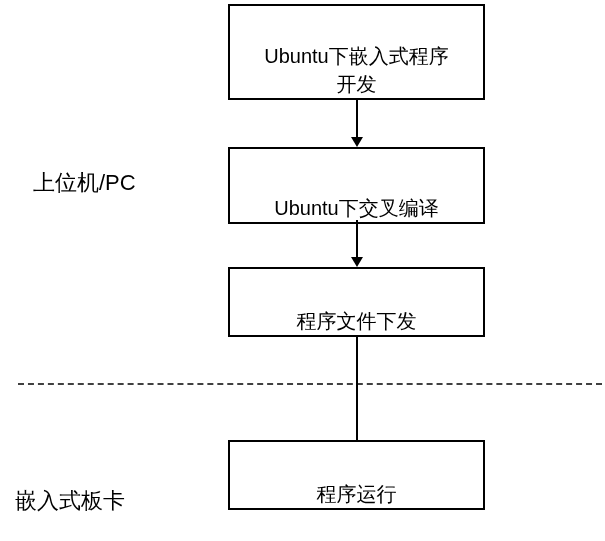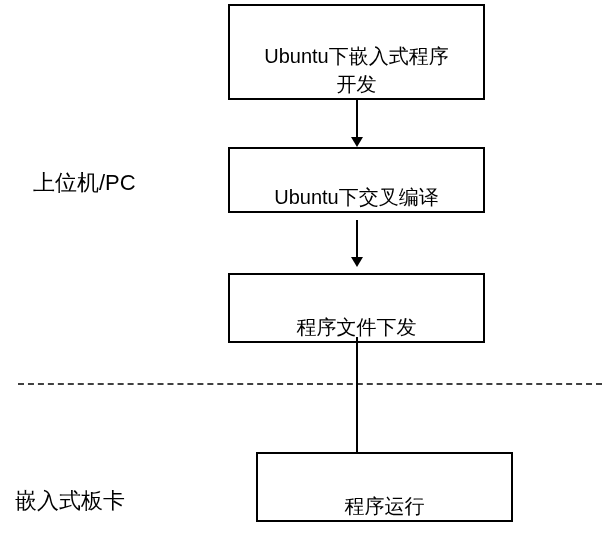--- a/index.html
+++ b/index.html
@@ -24,23 +24,23 @@
     display: flex;
     flex-direction: column;
     align-items: center;
     justify-content: flex-end;
     font-size: 20px;
     line-height: 28px;
     text-align: center;
     white-space: nowrap;
   }
   .node-dev          { top: 4px;   height: 96px; }
-  .node-cross        { top: 147px; height: 66px; }
-  .node-download     { top: 267px; height: 70px; margin-top: 6px; }
-  .node-run          { top: 452px; height: 70px; margin-left: 28px; }
+  .node-cross        { top: 147px; height: 77px; }
+  .node-download     { top: 267px; height: 70px; }
+  .node-run          { top: 440px; height: 70px; }
 
   .section-label {
     position: absolute;
     font-size: 22px;
     line-height: 30px;
     white-space: nowrap;
   }
   .label-host     { left: 33px; top: 168px; }
   .label-embedded { left: 15px; top: 486px; }
 

